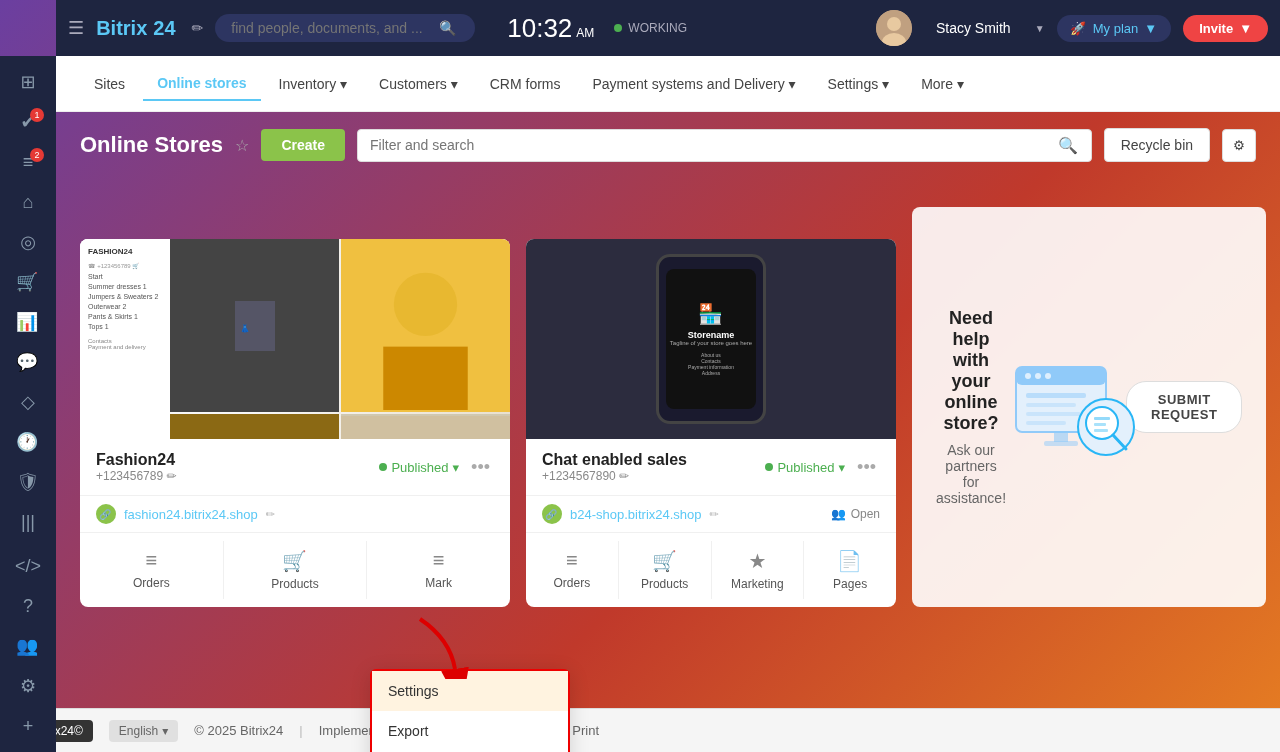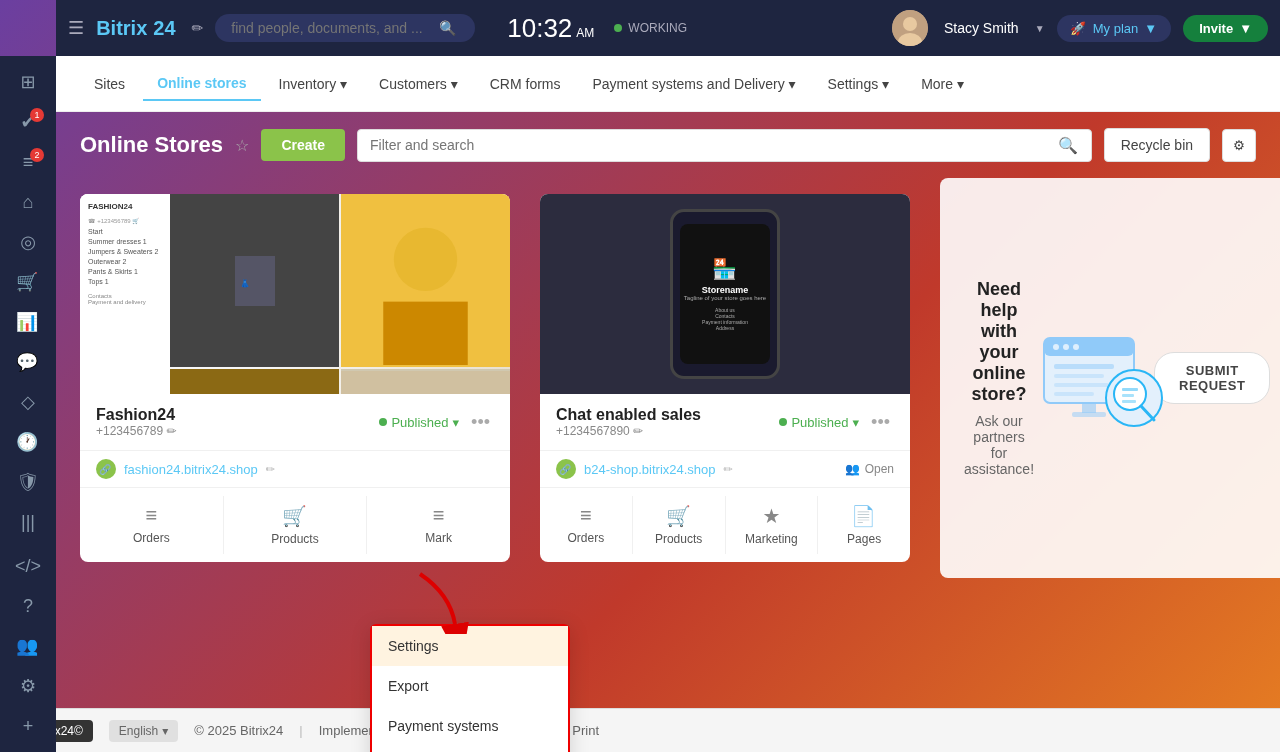--- a/index.html
+++ b/index.html
@@ -54,21 +54,21 @@
       gap: 6px;
       color: #aab;
       font-size: 12px;
       margin-left: 8px;
     }
     .working-dot { width: 8px; height: 8px; border-radius: 50%; background: #4caf50; display: inline-block; }
     .spacer { flex: 1; }
     .user-section {
       display: flex;
       align-items: center;
-      gap: 16px;
+      gap: 24px;
       cursor: pointer;
     }
     .avatar {
       width: 36px; height: 36px; border-radius: 50%; background: #c0a080;
       display: flex; align-items: center; justify-content: center;
       font-size: 14px; color: #fff; overflow: hidden;
     }
     .user-name { color: #fff; font-size: 14px; }
     .chevron-down { color: #aab; font-size: 10px; }
     .my-plan-btn {
@@ -77,21 +77,21 @@
       border: none;
       border-radius: 20px;
       padding: 6px 14px;
       font-size: 13px;
       cursor: pointer;
       display: flex;
       align-items: center;
       gap: 6px;
     }
     .invite-btn {
-      background: #15803d;
+      background: #ef4444;
       color: #fff;
       border: none;
       border-radius: 20px;
       padding: 6px 16px;
       font-size: 13px;
       font-weight: 600;
       cursor: pointer;
       display: flex;
       align-items: center;
       gap: 6px;
@@ -177,22 +177,23 @@
       border: 1px solid #ddd;
       border-radius: 4px;
       padding: 8px 10px;
       cursor: pointer;
       color: #444;
     }
 
     
     .cards-container {
       display: flex;
-      gap: 30px;
-      align-items: center;
+      gap: 16px;
+      align-items: flex-end;
+      margin-top: 29px;
     }
 
     
     .store-card {
       background: #fff;
       border-radius: 8px;
       overflow: visible;
       width: 430px;
       flex-shrink: 0;
       position: relative;

